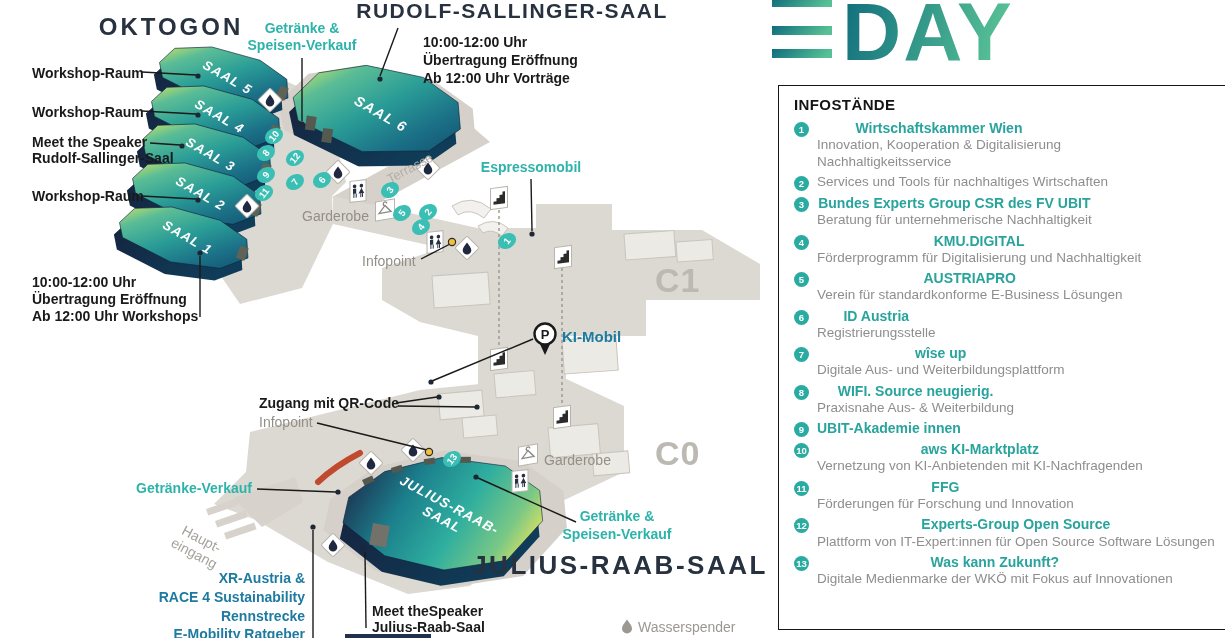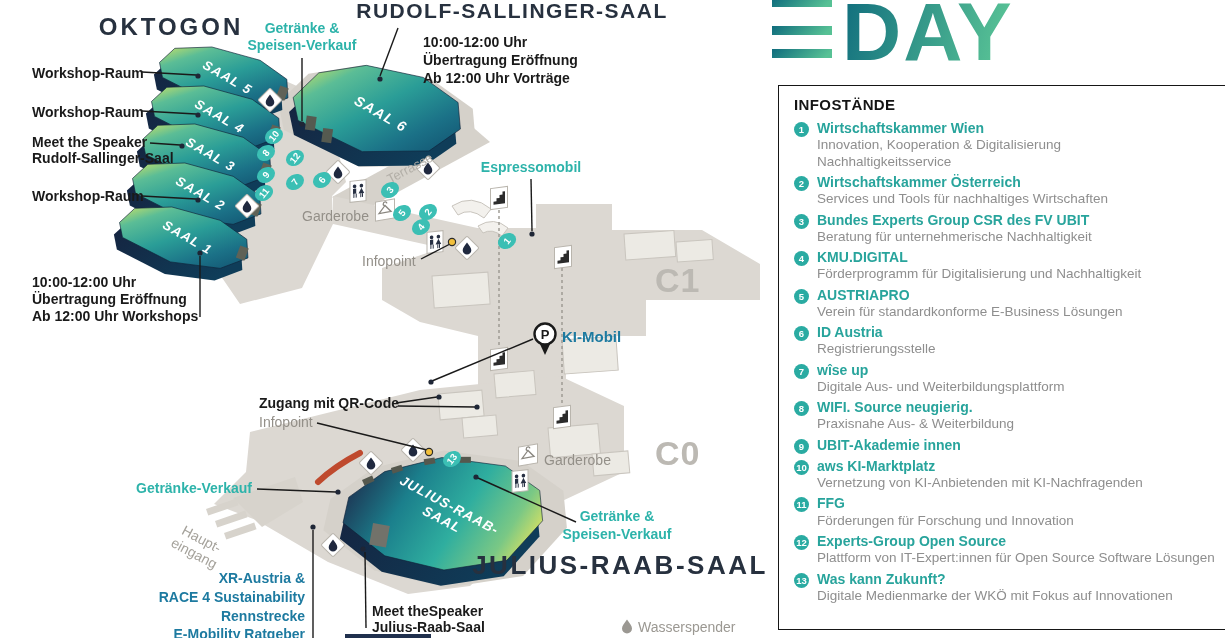--- a/index.html
+++ b/index.html
@@ -9,21 +9,21 @@
   svg text{font-family:"Liberation Sans",sans-serif;}
   .logo{position:absolute;left:768px;top:0;width:300px;height:64px;overflow:hidden;}
   .panel{position:absolute;left:778px;top:85px;width:528px;height:545px;
          border:1.5px solid #161616;background:#fff;box-sizing:border-box;
          padding:10px 15px 6px 15px;}
   .panel-title{font-size:15px;font-weight:bold;color:#141414;letter-spacing:.4px;margin-bottom:7px;}
   .item{display:flex;gap:8px;margin-bottom:4px;}
   .badge{flex:0 0 15px;width:15px;height:15px;border-radius:50%;background:#2aaba2;
          color:#fff;font-size:9.5px;font-weight:bold;display:flex;align-items:center;
          justify-content:center;margin-top:2px;}
-  .item-title{font-size:14px;font-weight:bold;color:#28a49c;line-height:1.22;}
+  .item-title{font-size:14px;font-weight:bold;color:#28a49c;line-height:1.22;text-align:center;}
   .item-desc{font-size:13.5px;color:#8e8e8e;line-height:1.22;}
 </style>
 </head>
 <body>
 
 <svg id="map-svg" width="780" height="638" viewBox="0 0 780 638">
   <defs>
     <linearGradient id="hallGrad" x1="0" y1="0.1" x2="1" y2="0.8">
       <stop offset="0" stop-color="#dce75f"></stop>
       <stop offset="0.22" stop-color="#5bbd96"></stop>
@@ -374,21 +374,20 @@
     <div class="badge">1</div>
     <div>
       <div class="item-title">Wirtschaftskammer Wien</div>
       <div class="item-desc">Innovation, Kooperation &amp; Digitalisierung</div>
       <div class="item-desc">Nachhaltigkeitsservice</div>
     </div>
   </div>
   <div class="item">
     <div class="badge">2</div>
     <div>
-      <div class="item-title">Wirtschaftskammer Österreich</div>
       <div class="item-desc">Services und Tools für nachhaltiges Wirtschaften</div>
     </div>
   </div>
   <div class="item">
     <div class="badge">3</div>
     <div>
       <div class="item-title">Bundes Experts Group CSR des FV UBIT</div>
       <div class="item-desc">Beratung für unternehmerische Nachhaltigkeit</div>
     </div>
   </div>

